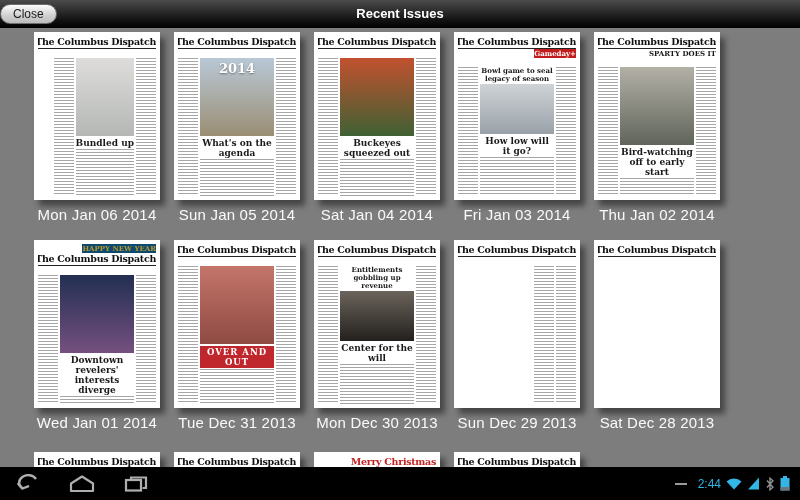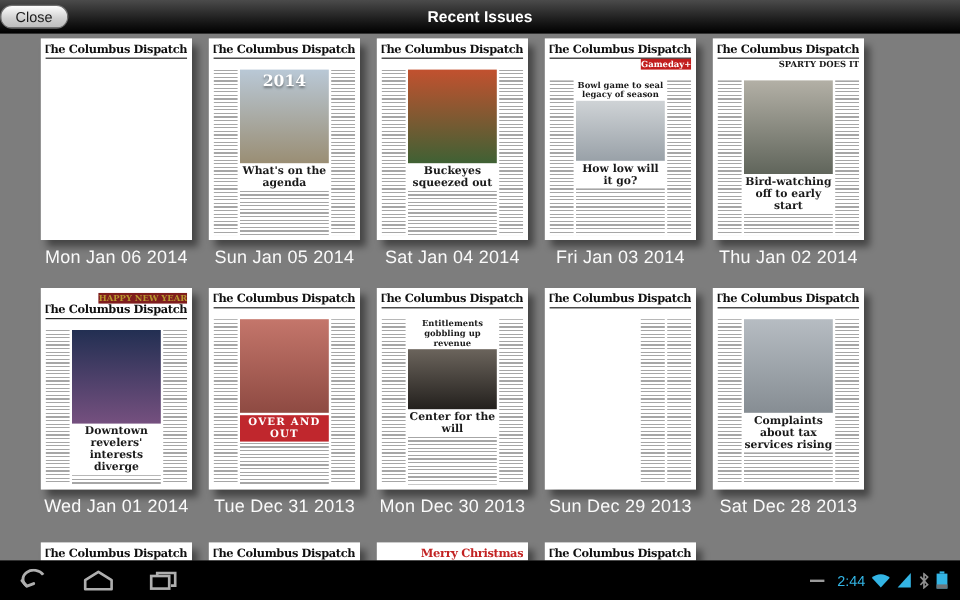--- a/index.html
+++ b/index.html
@@ -72,20 +72,32 @@
   </header>
 
   <main class="content">
     <div class="row row1" id="row1">
         <div class="cell">
     <div class="card">
       <div class="page">
         <div class="masthead">The Columbus Dispatch</div>
 
         <div class="strip"></div>
+        <div class="pbody">
+          <div class="col"></div>
+          <div class="mid">
+
+            <div class="photo" style="background: linear-gradient(rgb(222, 221, 219), rgb(180, 183, 180));">
+              
+            </div>
+            <div class="headline">Bundled up</div>
+            <div class="fill"></div>
+          </div>
+          <div class="col"></div>
+        </div>
       </div>
     </div>
     <div class="date-label">Mon Jan 06 2014</div>
   </div>
         <div class="cell">
     <div class="card">
       <div class="page">
         <div class="masthead">The Columbus Dispatch</div>
 
         <div class="strip"></div>
@@ -169,21 +181,21 @@
         </div>
       </div>
     </div>
     <div class="date-label">Thu Jan 02 2014</div>
   </div>
       </div>
     <div class="row row2" id="row2">
         <div class="cell">
     <div class="card">
       <div class="page">
-        <div class="banner" style="color: rgb(184, 150, 46); background: #7f1d1d;">HAPPY NEW YEAR</div>
+        <div class="banner" style="color: rgb(184, 150, 46); background: #0c4a6e;">HAPPY NEW YEAR</div>
               <div class="masthead">The Columbus Dispatch</div>
 
         <div class="strip"></div>
         <div class="pbody">
           <div class="col"></div>
           <div class="mid">
 
             <div class="photo" style="background: linear-gradient(rgb(34, 47, 82), rgb(117, 80, 127));">
               
             </div>
@@ -253,32 +265,20 @@
       </div>
     </div>
     <div class="date-label">Sun Dec 29 2013</div>
   </div>
         <div class="cell">
     <div class="card">
       <div class="page">
         <div class="masthead">The Columbus Dispatch</div>
 
         <div class="strip"></div>
-        <div class="pbody">
-          <div class="col"></div>
-          <div class="mid">
-
-            <div class="photo" style="background: linear-gradient(rgb(182, 188, 194), rgb(134, 141, 147));">
-              
-            </div>
-            <div class="headline">Complaints about tax services rising</div>
-            <div class="fill"></div>
-          </div>
-          <div class="col"></div>
-        </div>
       </div>
     </div>
     <div class="date-label">Sat Dec 28 2013</div>
   </div>
       </div>
     <div class="row row3" id="row3">
         <div class="cell">
     <div class="card">
       <div class="page">
         <div class="masthead" style="color: rgb(16, 16, 16);">The Columbus Dispatch</div>

